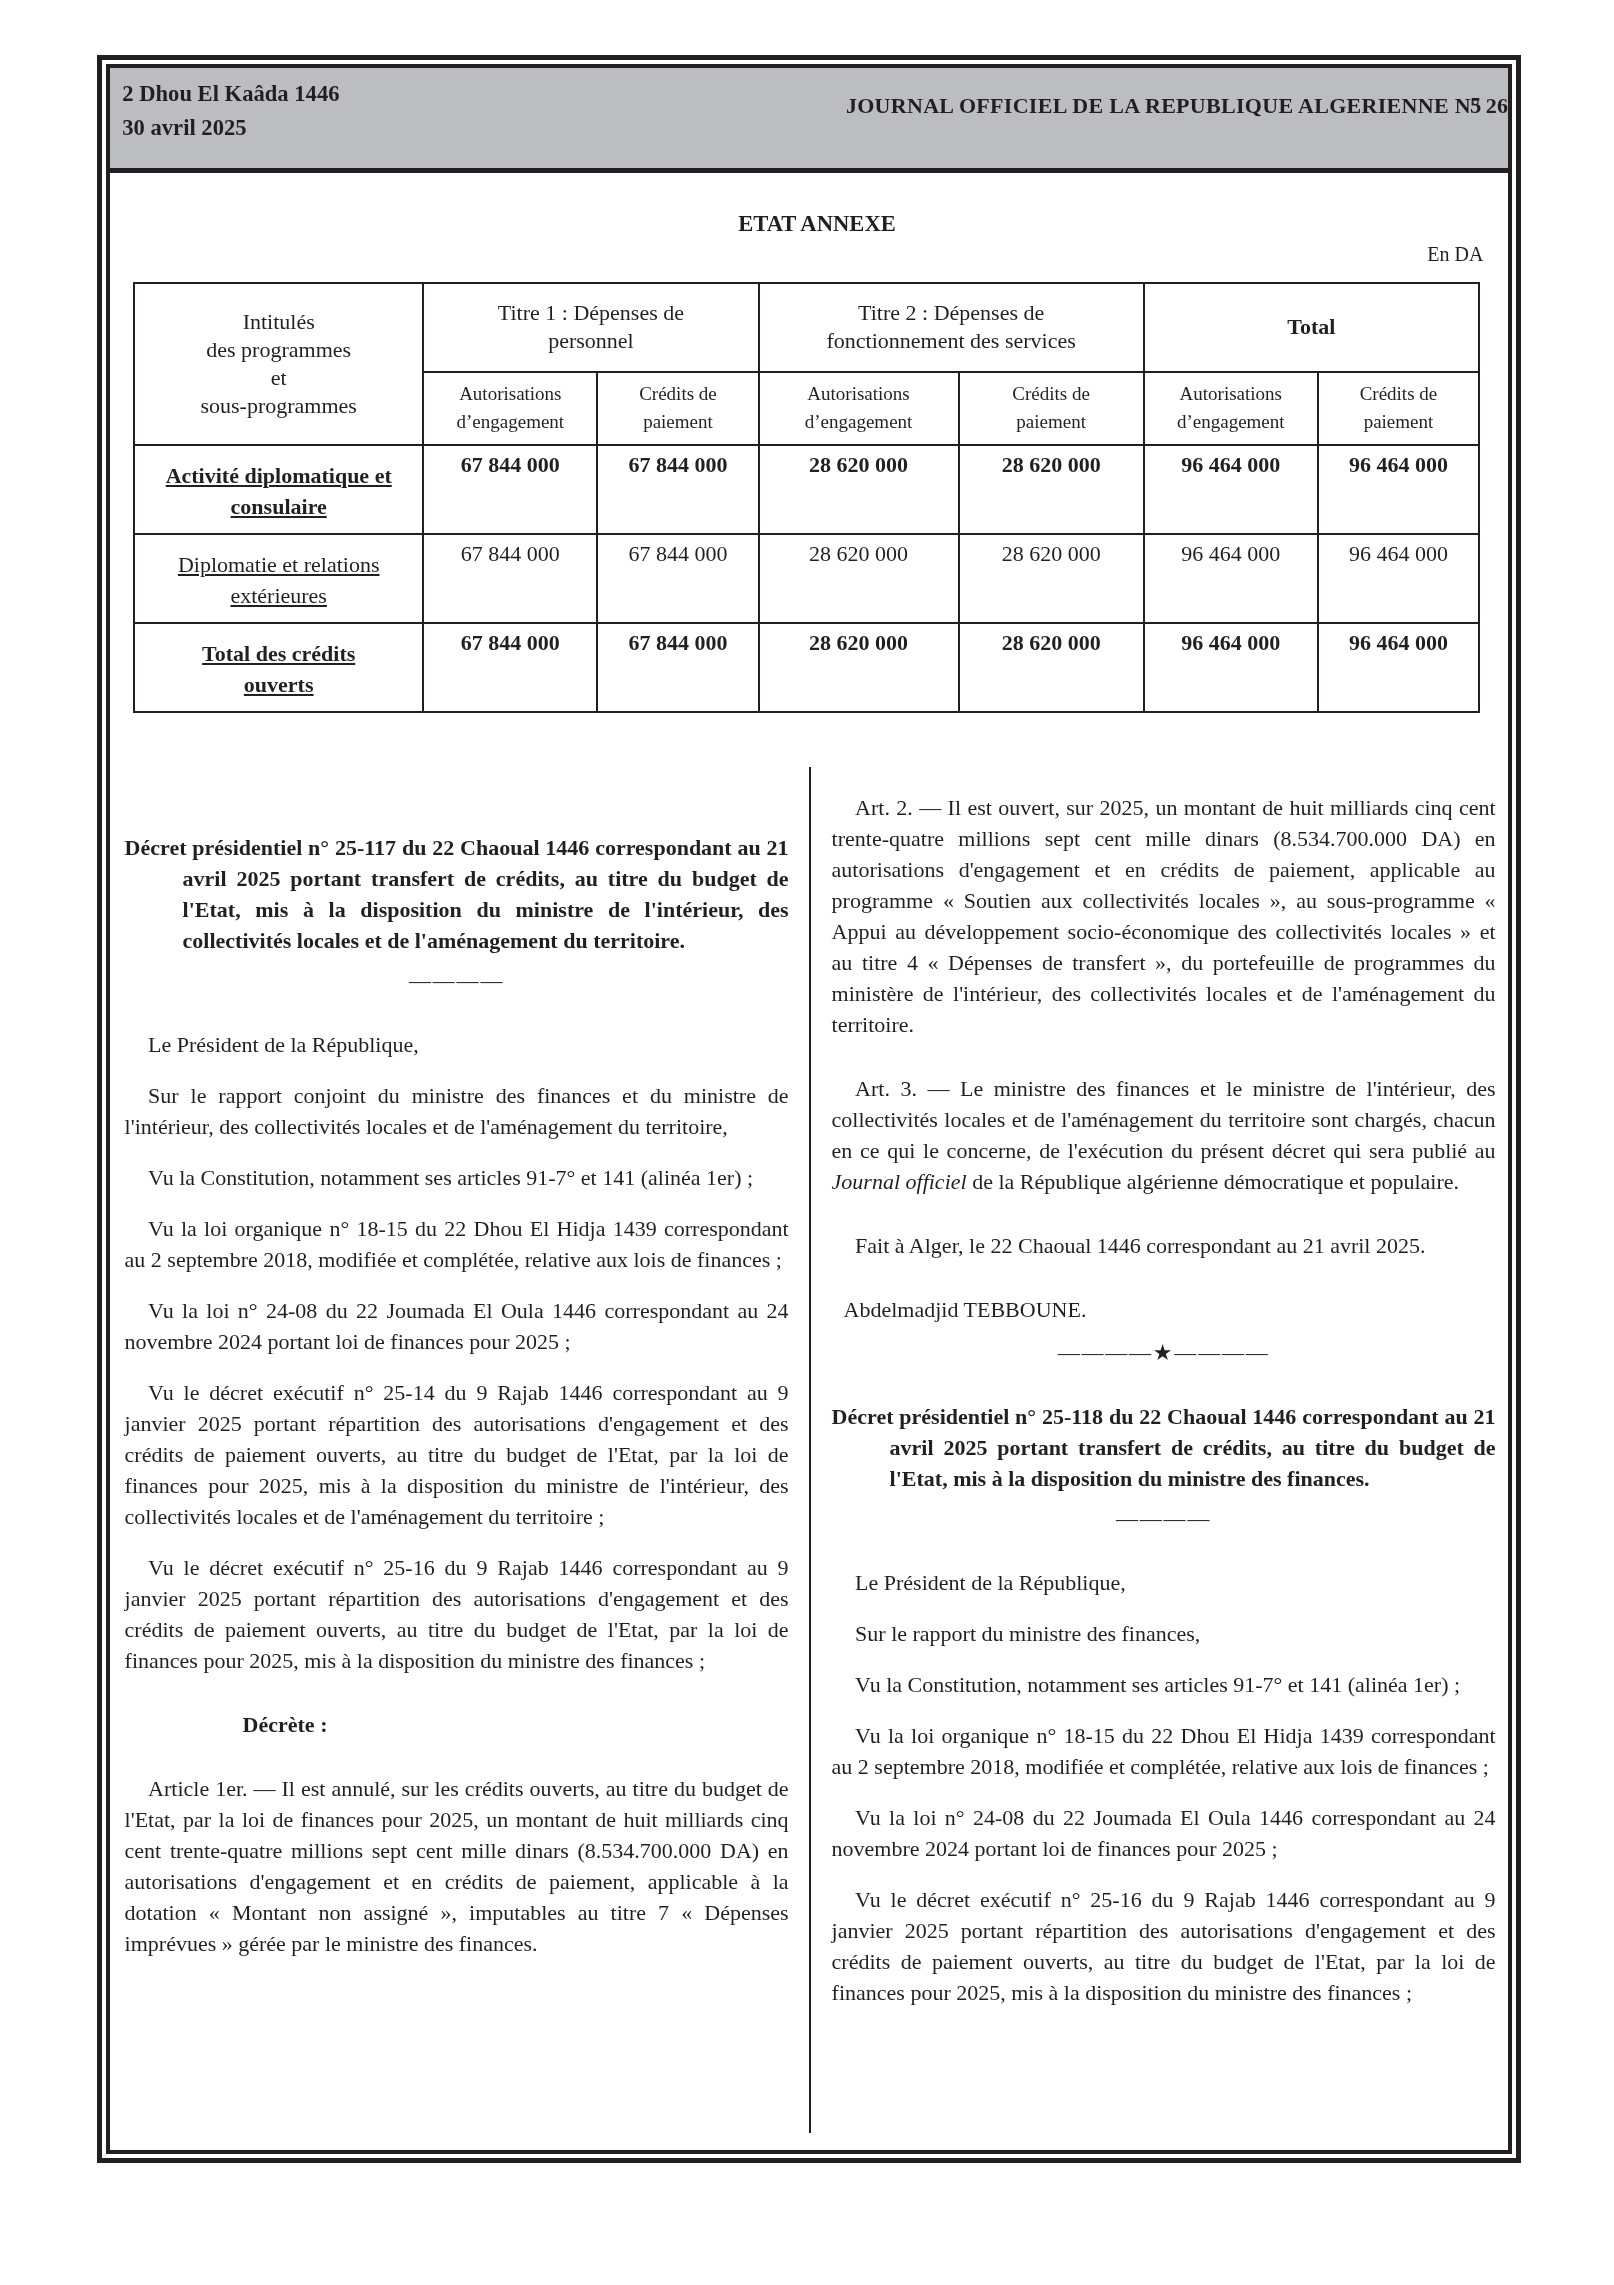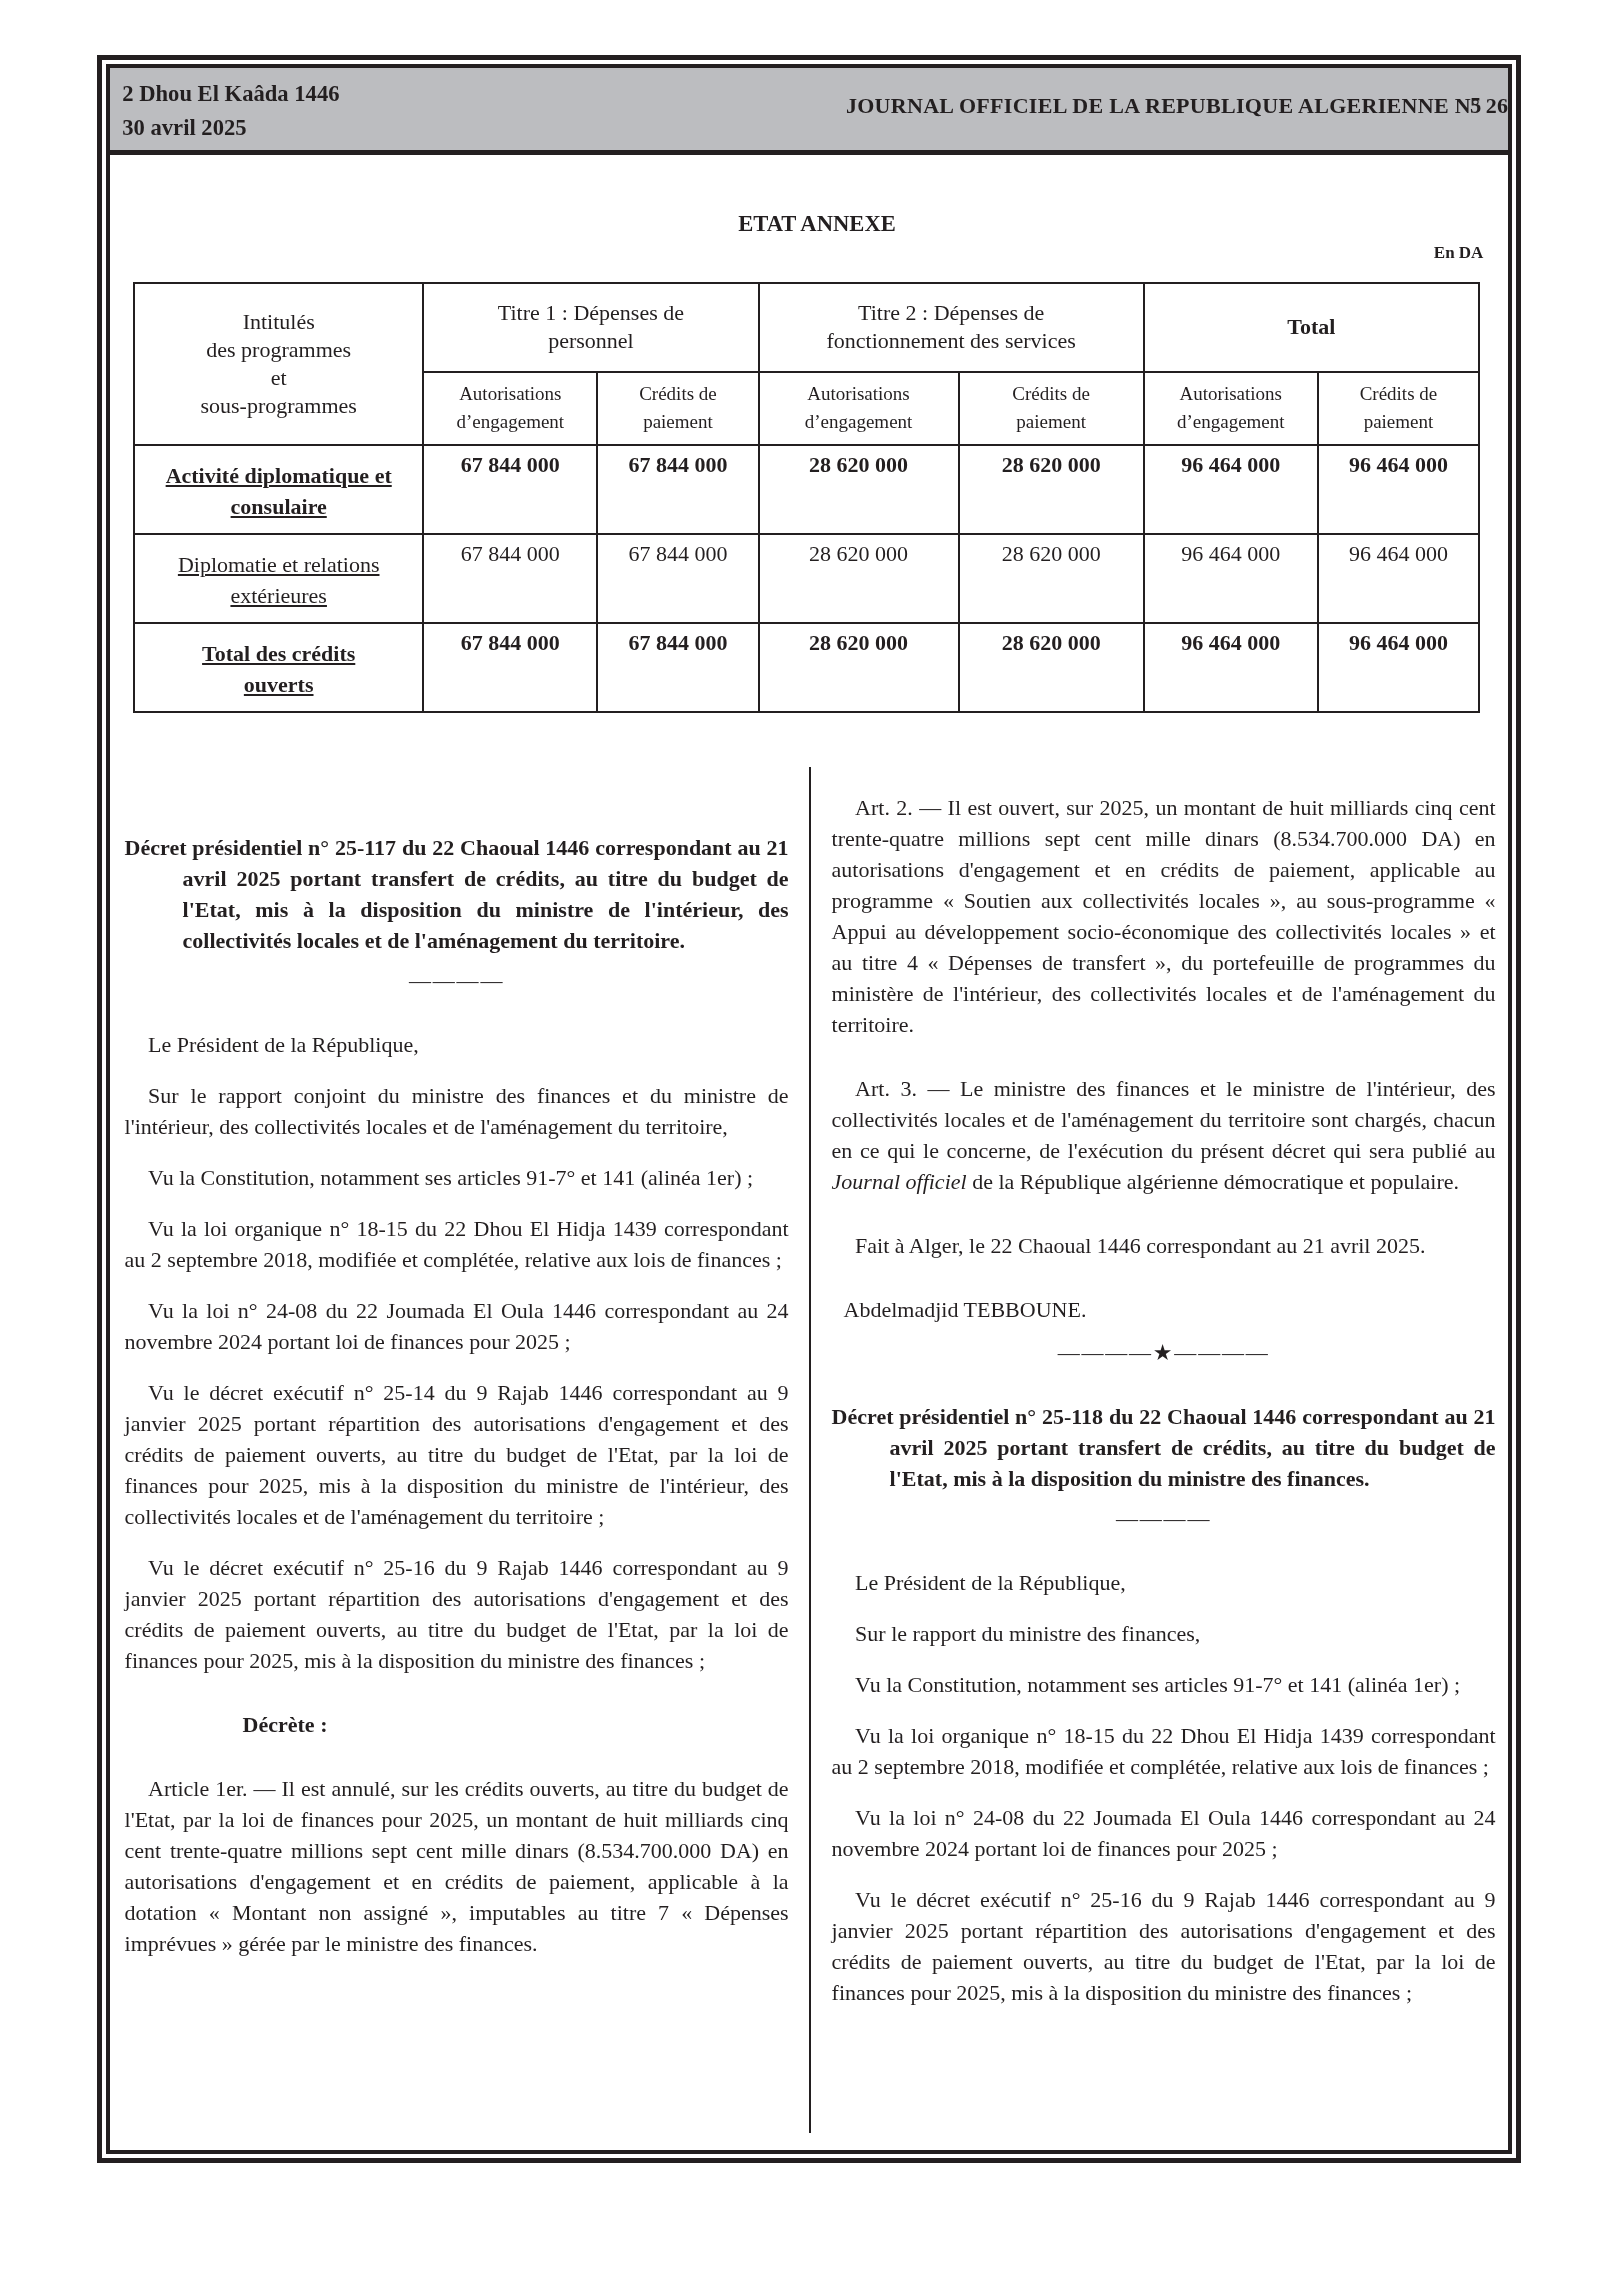--- a/index.html
+++ b/index.html
@@ -1,25 +1,25 @@
 <!DOCTYPE html>
 <html style="font-size:14.5px"><head>
 <meta charset="utf-8">
 <style>
   html, body { margin: 0; padding: 0; background: #ffffff; }
   body { width: 1615px; height: 2285px; position: relative; font-family: "Liberation Serif", "DejaVu Serif", serif; color: #231f20; }
   .frame-outer { position: absolute; left: 97px; top: 55px; width: 1424px; height: 2108px; border: 5.4px solid #231f20; box-sizing: border-box; }
   .frame-inner { position: absolute; left: 3.6px; top: 3.6px; right: 3.6px; bottom: 3.6px; border: 4.5px solid #231f20; box-sizing: border-box; }
-  .header { position: absolute; left: 0; top: 0; right: 0; height: 87px; background: #bcbdc0; border-bottom: 5.4px solid #231f20; box-sizing: border-box; }
+  .header { position: absolute; left: 0; top: 0; right: 0; height: 105px; background: #bcbdc0; border-bottom: 5.4px solid #231f20; box-sizing: border-box; }
   .header .dates { position: absolute; left: 12.7px; top: 9px; font-weight: bold; font-size: 22.6px; line-height: 34px; }
   .header .title { position: absolute; left: 0; right: 0; top: 25px; text-align: right; font-weight: bold; font-size: 22px; letter-spacing: 0.3px; }
   .header .pagenum { position: absolute; right: 27px; top: 25px; font-weight: bold; font-size: 22.6px; }
 
   .annex-title { position: absolute; left: 16px; right: 0; top: 143px; text-align: center; font-weight: bold; font-size: 22.6px; }
-  .unit { position: absolute; right: 25px; top: 175px; font-weight: bold; font-size: 17px; }
+  .unit { position: absolute; right: 25px; top: 175px; font-weight: normal; font-size: 20px; }
 
   table.annex { position: absolute; left: 23.5px; top: 214px; width: 1347px; border-collapse: collapse; font-size: 22px; }
   table.annex td, table.annex th { border: 2.7px solid #231f20; text-align: center; vertical-align: top; font-weight: normal; padding: 0 3.6px; }
   table.annex th.group { height: 87px; vertical-align: middle; line-height: 28px; }
   table.annex th.sub { height: 71px; font-size: 19px; line-height: 28px; vertical-align: middle; }
   table.annex th.rowhead { vertical-align: middle; line-height: 28px; width: 280px; }
   table.annex td { height: 89px; padding-top: 3px; box-sizing: border-box; line-height: 31px; }
   table.annex td.label { line-height: 31px; padding-top: 14px; text-decoration: underline; }
   .bold { font-weight: bold !important; }
 

